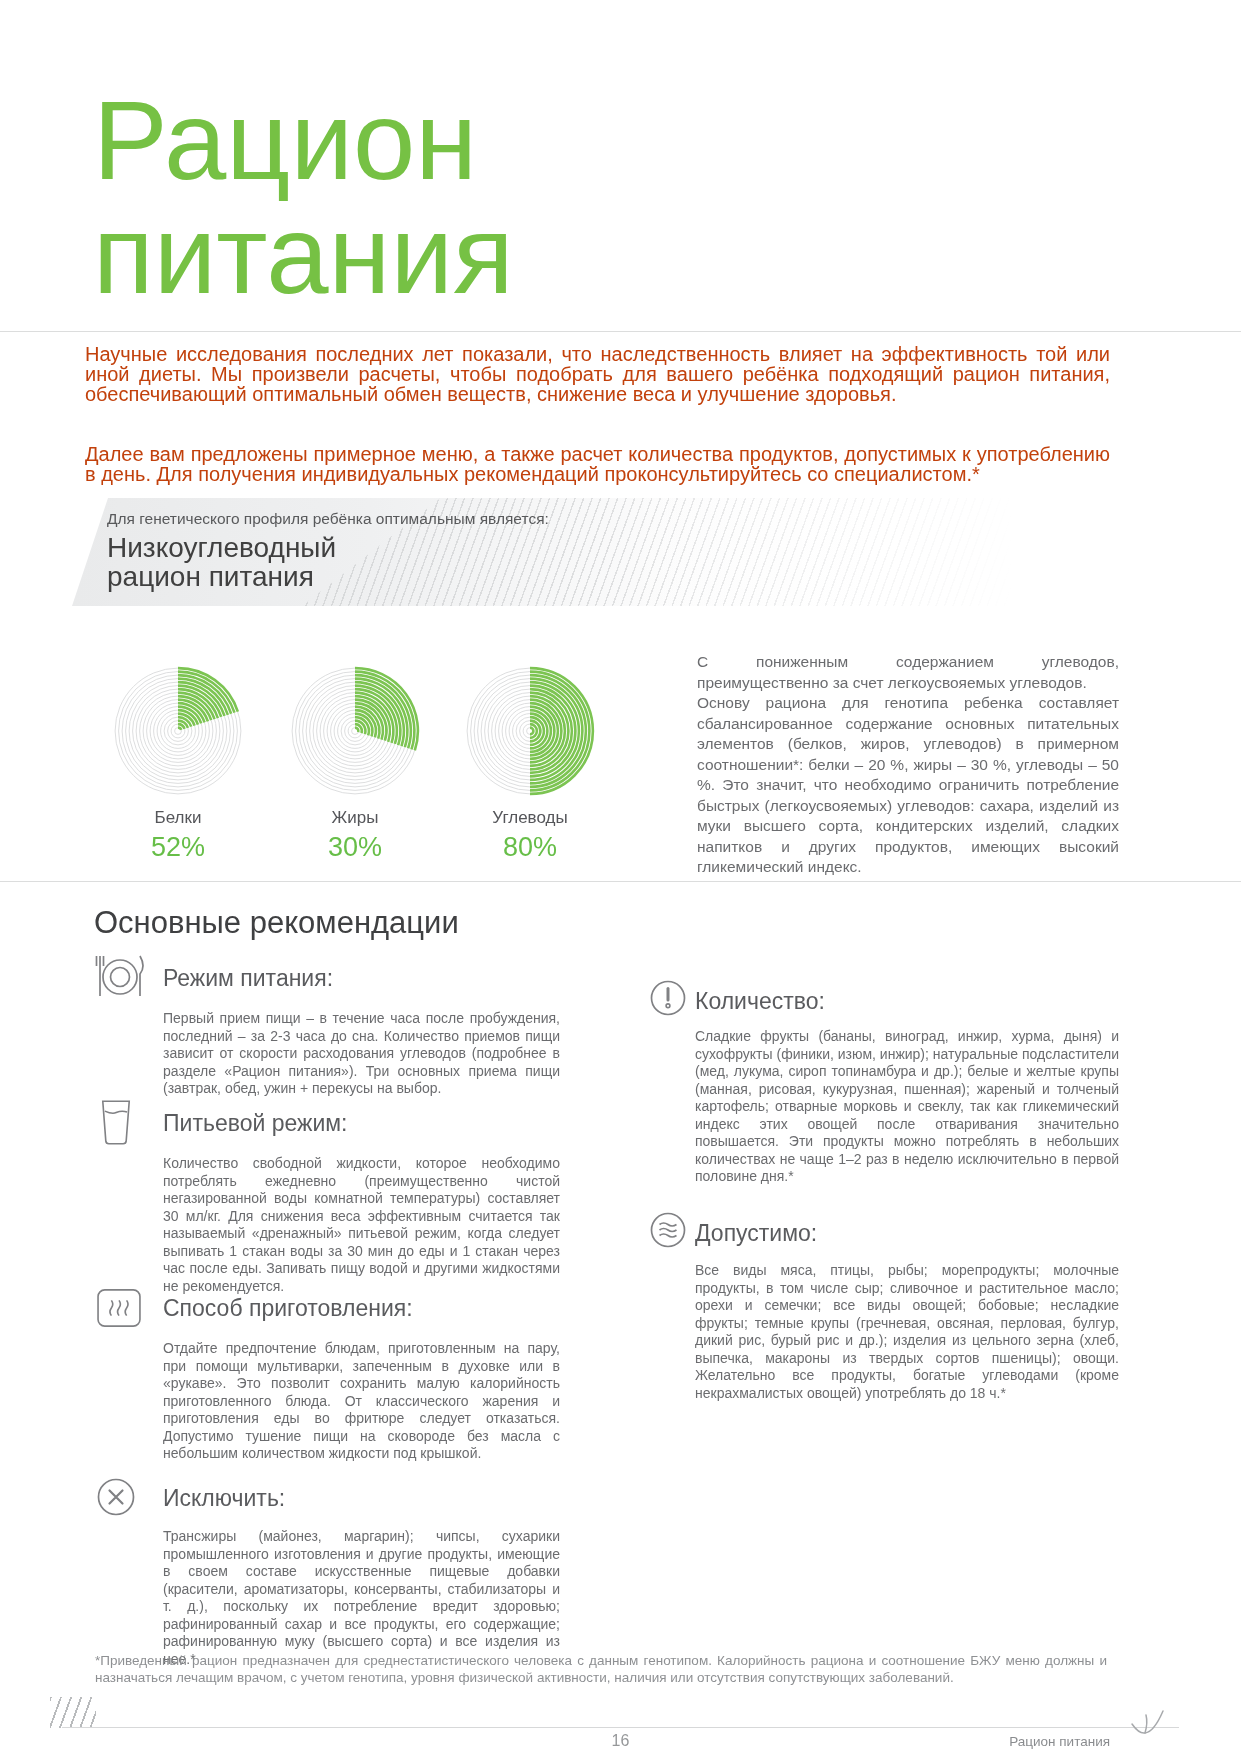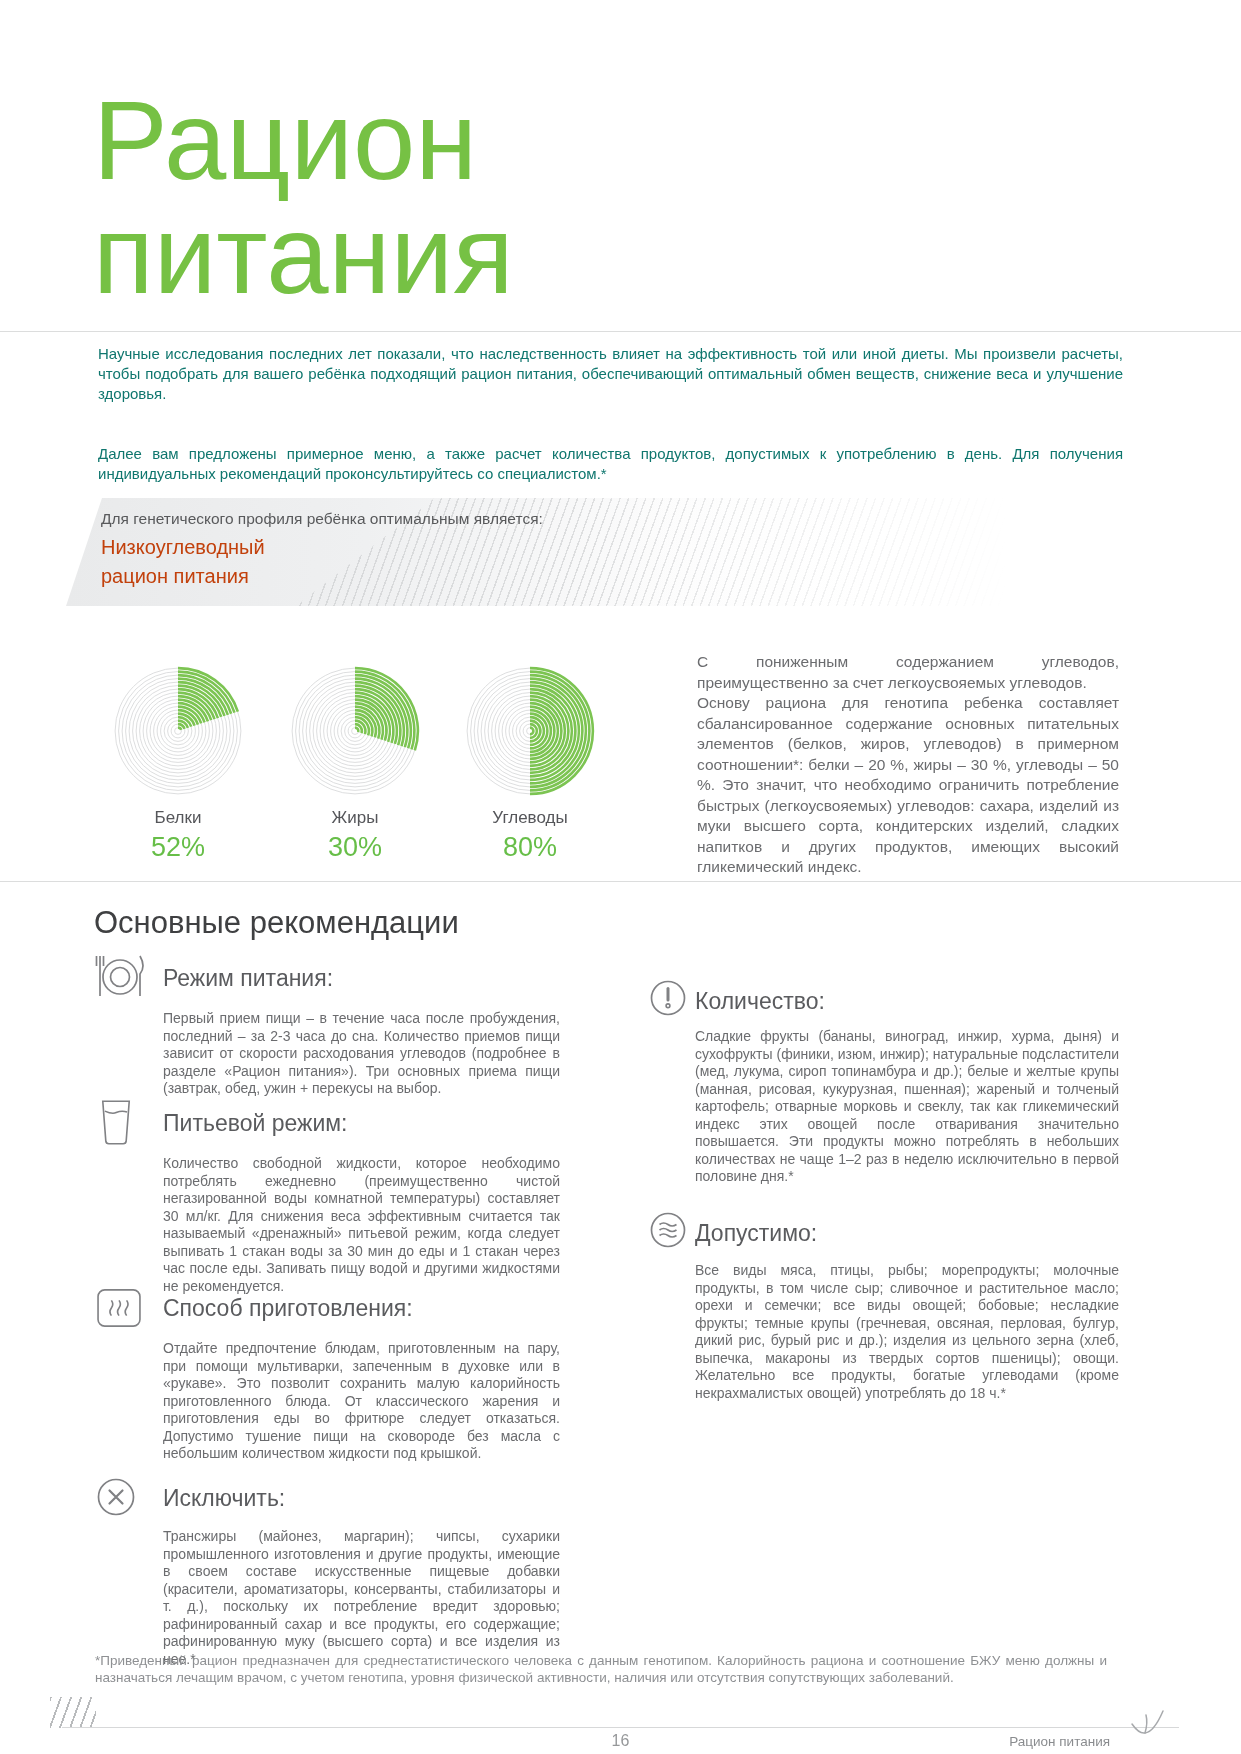--- a/index.html
+++ b/index.html
@@ -6,37 +6,37 @@
   .page{position:relative;width:1241px;height:1754px;background:#fff;overflow:hidden;
         font-family:"Liberation Sans", sans-serif;color:#6b6c6f;}
   
   .title{position:absolute;left:93px;top:84px;font-size:112px;line-height:114px;
          color:#76c144;font-weight:400;letter-spacing:0;}
   
   .rule{position:absolute;left:0;width:100%;height:1px;background:#dcdddd;}
   .rule1{top:331px;}
   .rule2{top:881px;}
   
-  .intro{position:absolute;left:98px;top:344px;width:1025px;font-size:15px;
-         line-height:20px;text-align:justify;color:#0f766e;}
+  .intro{position:absolute;left:85px;top:344px;width:1025px;font-size:20px;
+         line-height:20px;text-align:justify;color:#c2410c;}
   .intro p{margin:0;}
   .intro p + p{margin-top:40px;}
   
-  .banner{position:absolute;left:66px;top:498px;width:1000px;height:108px;
+  .banner{position:absolute;left:72px;top:498px;width:1000px;height:108px;
           clip-path:polygon(36px 0, 100% 0, 100% 100%, 0 100%);}
   .banner-bg{position:absolute;inset:0;
       background:linear-gradient(90deg,#e9eaeb 0,#eff0f1 30%,rgba(245,245,246,.4) 58%,rgba(255,255,255,0) 80%);}
   .banner-stripes{position:absolute;left:230px;right:0;top:0;bottom:0;
       clip-path:polygon(18% 0,100% 0,100% 100%,0 100%);
       background:repeating-linear-gradient(110deg,rgba(188,190,192,.45) 0 1.4px,rgba(0,0,0,0) 1.4px 8px);}
   .banner-fade{position:absolute;inset:0;
       background:linear-gradient(90deg,rgba(255,255,255,0) 52%,#fff 94%);}
   .banner-content{position:relative;z-index:2;padding:12px 0 0 35px;}
   .banner-lead{font-size:15.5px;color:#58595b;margin:0 0 5px 0;}
-  .banner-diet{font-size:20px;line-height:29px;color:#c2410c;}
+  .banner-diet{font-size:28px;line-height:29px;color:#404040;}
   
   .pie{position:absolute;top:666px;width:150px;text-align:center;}
   .pie-0{left:103px;} .pie-1{left:280px;} .pie-2{left:455px;}
   .pie-label{margin-top:12px;font-size:17px;color:#55565a;}
   .pie-pct{margin-top:4px;font-size:27px;color:#67be48;}
   
   .macro-desc{position:absolute;left:697px;top:652px;width:422px;font-size:15.5px;
               line-height:20.5px;text-align:justify;color:#6b6c6f;}
   .macro-desc p{margin:0;}
   

